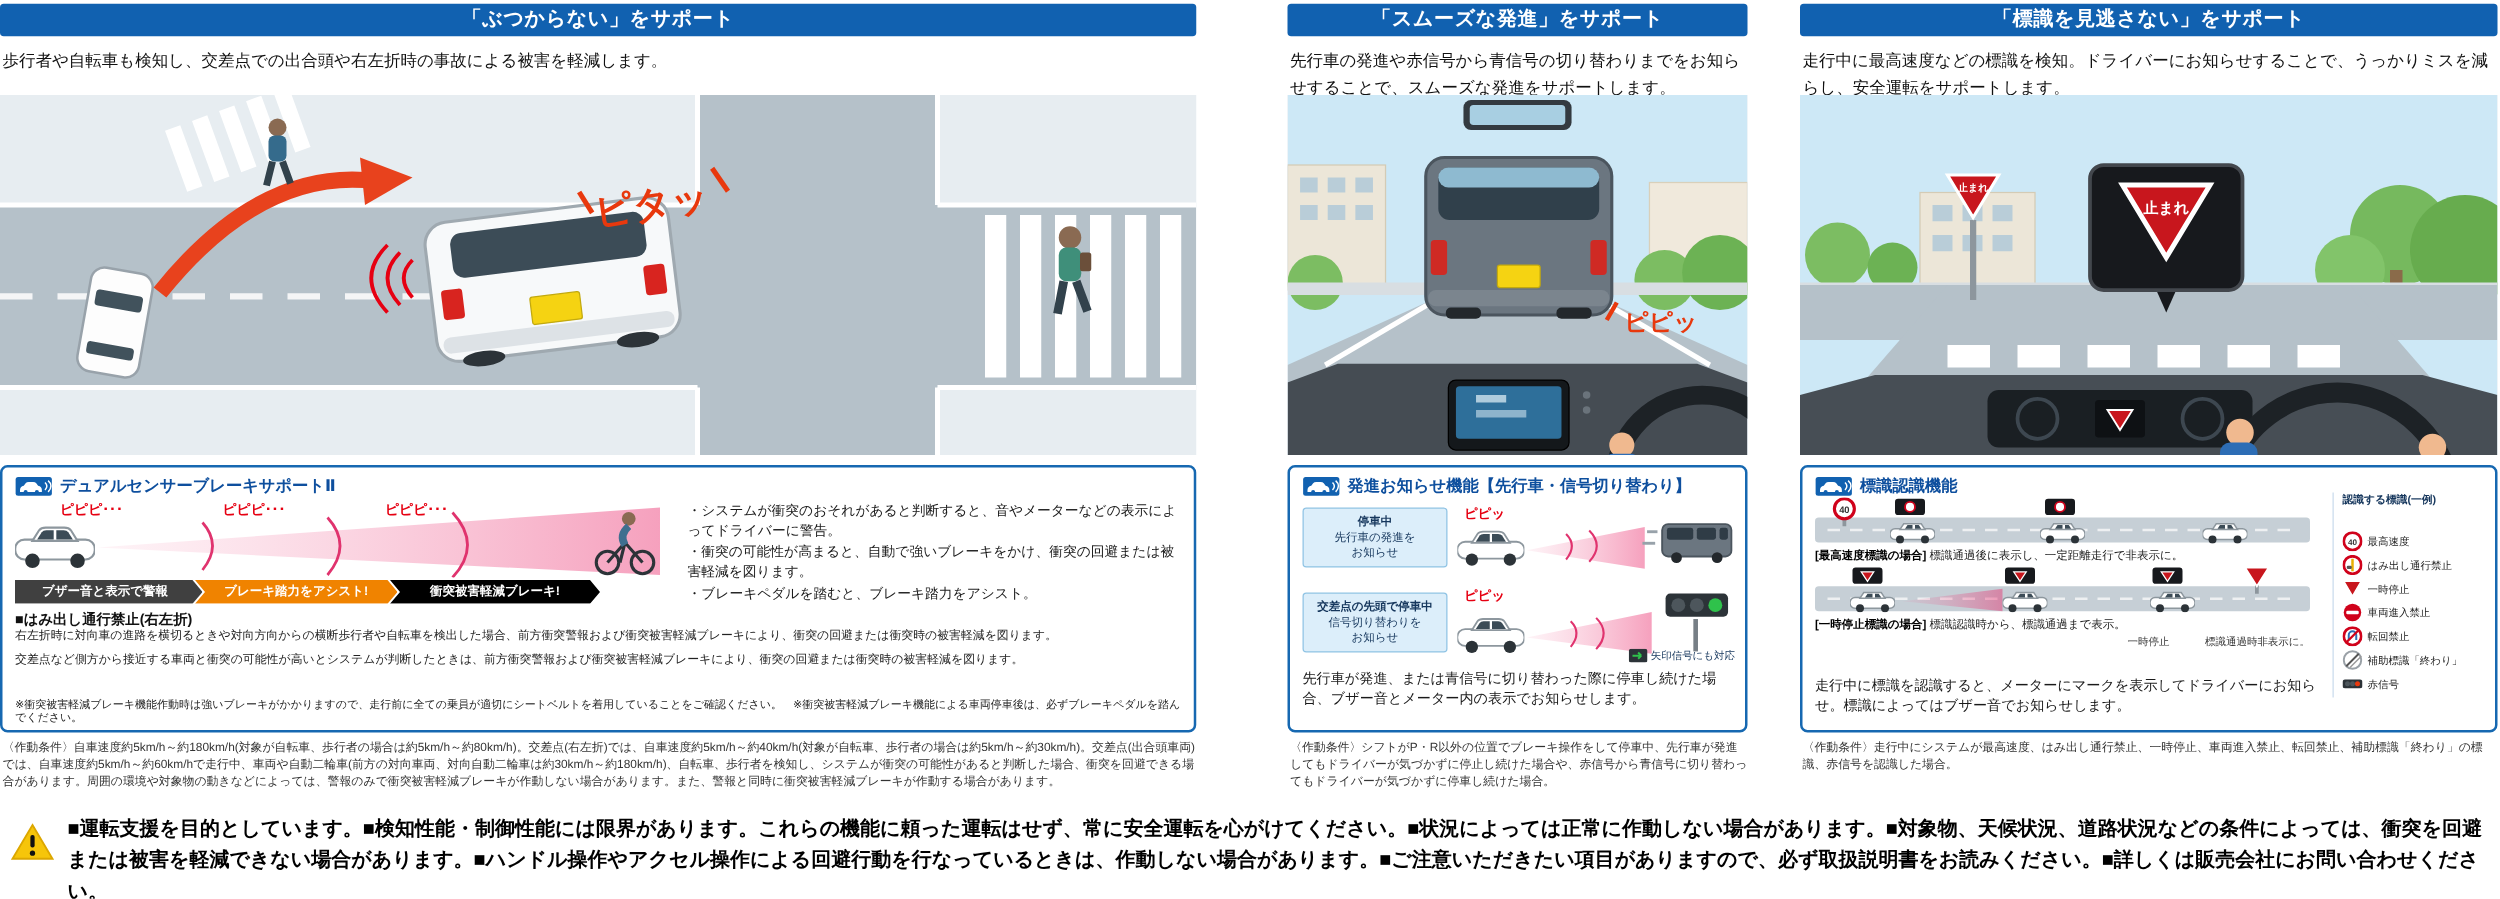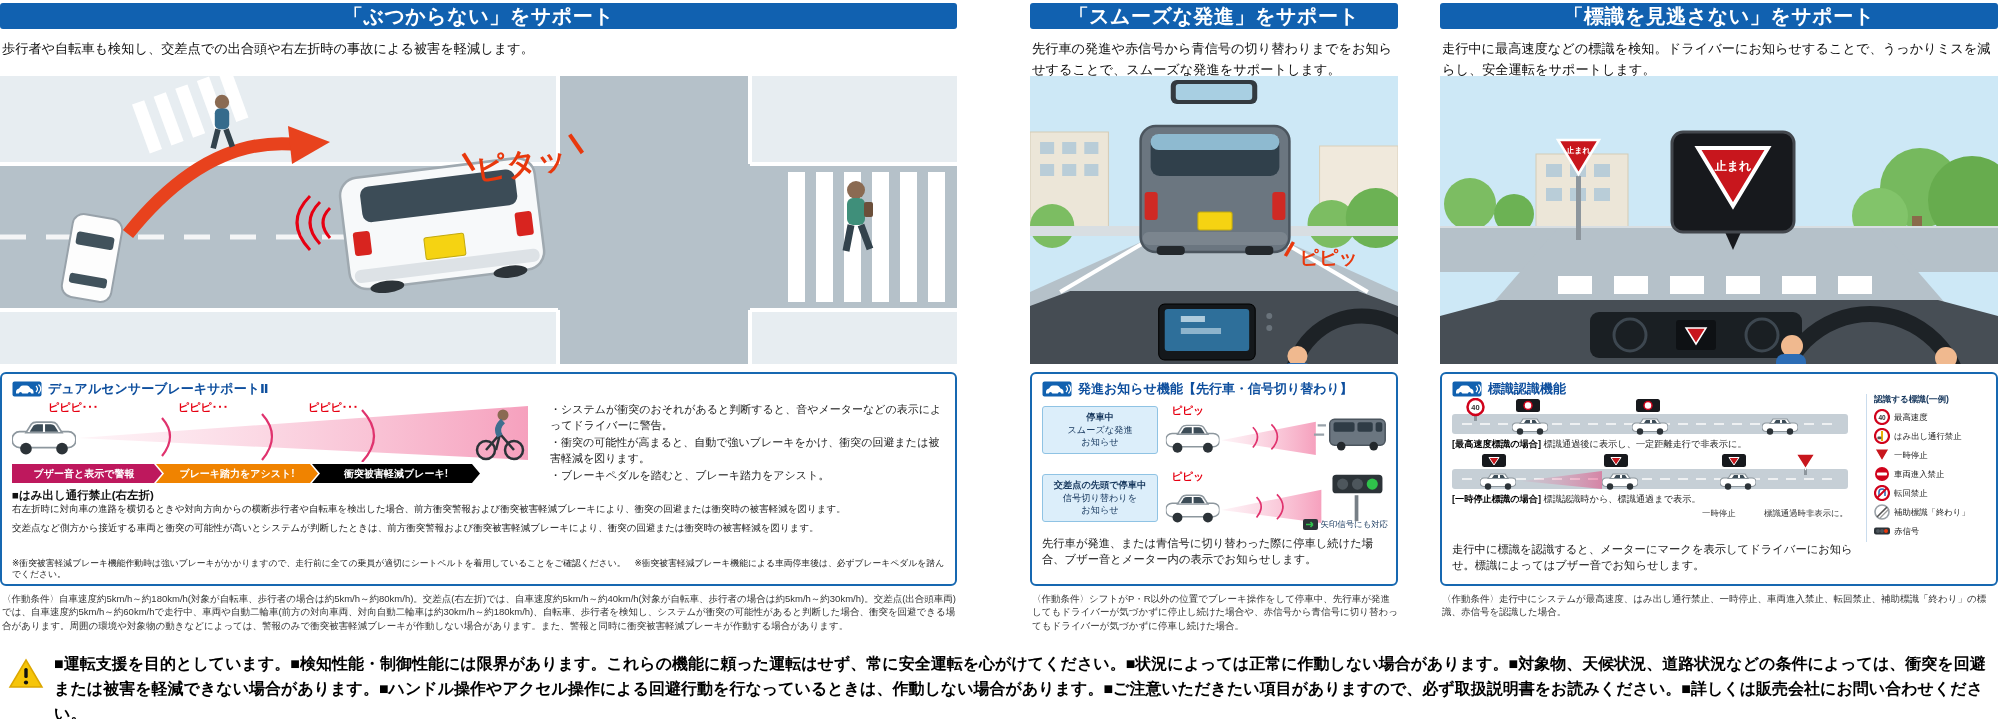--- a/index.html
+++ b/index.html
@@ -6,38 +6,38 @@
   html,body { width:2000px; height:719px; }
   body { font-family:"Liberation Sans","DejaVu Sans",sans-serif; background:#ffffff; position:relative; color:#1a1a1a; overflow:hidden; }
   svg text { font-family:"Liberation Sans","DejaVu Sans",sans-serif; }
 
   .col { position:absolute; top:0; height:648px; }
   #col1 { left:0; width:957px; }
   #col2 { left:1030px; width:368px; }
   #col3 { left:1440px; width:558px; }
 
   .hdr { position:absolute; top:3px; left:0; right:0; height:26px; background:#1161b0; border-radius:3px;
-         color:#fff; font-size:20px; font-weight:bold; text-align:center; line-height:26px; letter-spacing:.5px; }
+         color:#fff; font-size:16px; font-weight:bold; text-align:center; line-height:26px; letter-spacing:.5px; }
   .desc { position:absolute; top:38px; left:2px; right:4px; font-size:13.2px; line-height:1.6; color:#111; }
 
   .illus { position:absolute; top:76px; left:0; right:0; height:288px; overflow:hidden; background:#e7edf1; }
   .illus > svg { display:block; width:100%; height:100%; }
 
   .fbox { position:absolute; top:372px; left:0; right:0; height:214px; border:2px solid #1668b1; border-radius:6px;
           background:#fff; overflow:hidden; }
   .fb-title { position:absolute; top:6px; left:10px; display:flex; align-items:center; gap:6px;
               color:#0e4f9e; font-weight:bold; font-size:13px; }
   .fb-title svg { flex:0 0 auto; }
 
   
   #col1 .d1 { position:absolute; top:26px; left:10px; width:520px; height:84px; }
   #col1 .d1 .scene { position:absolute; left:0; top:0; width:520px; height:62px; }
   .stages { position:absolute; left:0; top:64px; display:flex; }
   .stage { height:19px; line-height:19px; font-size:10px; font-weight:bold; color:#fff; text-align:center; }
-  .s1 { width:150px; background:#be185d; clip-path:polygon(0 0,142px 0,150px 50%,142px 100%,0 100%); padding-right:6px; }
+  .s1 { width:150px; background:#404040; clip-path:polygon(0 0,142px 0,150px 50%,142px 100%,0 100%); padding-right:6px; }
   .s2 { width:162px; background:#f08300; margin-left:-6px; clip-path:polygon(0 0,154px 0,162px 50%,154px 100%,0 100%,8px 50%); }
   .s3 { width:168px; background:#000000; margin-left:-6px; clip-path:polygon(0 0,160px 0,168px 50%,160px 100%,0 100%,8px 50%); }
   #col1 .d1-bullets { position:absolute; top:28px; left:548px; right:8px; font-size:11px; line-height:1.45; }
   #col1 .d1-bullets p { margin-bottom:1px; }
   .sec { position:absolute; left:10px; right:8px; }
   .sec-h { font-size:11.5px; font-weight:bold; color:#111; }
   .sec-b { font-size:9.5px; line-height:1.35; color:#222; }
   #sec1 { top:114px; } #sec2 { top:148px; }
   #col1 .note { position:absolute; top:184px; left:10px; right:8px; font-size:8.8px; line-height:1.3; color:#222; }
 
@@ -54,21 +54,21 @@
 
   
   #col3 .sr-main { position:absolute; top:24px; left:10px; width:396px; }
   #col3 .sr-main svg.mini { display:block; width:396px; height:40px; }
   .sr-cap { font-size:9.2px; line-height:1.3; color:#222; margin:1px 0 2px; }
   .sr-cap b { color:#000; }
   .sr-sub { position:relative; height:11px; font-size:8.4px; color:#333; }
   .sr-sub .subl { position:absolute; left:250px; } .sr-sub .subr { position:absolute; right:0; }
   #col3 .fb-body { position:absolute; top:168px; left:10px; right:138px; font-size:11.3px; line-height:1.4; }
   .legend { position:absolute; top:20px; right:6px; width:124px; border-left:1px solid #cadced; padding-left:7px; }
-  .legend-title { font-size:8.6px; font-weight:bold; color:#15365c; margin-bottom:3px; }
+  .legend-title { font-size:8.6px; font-weight:bold; color:#15365c; margin-bottom:19px; }
   .legend-item { display:flex; align-items:center; gap:4px; margin-bottom:3px; }
   .legend-item .lab { font-size:8.4px; color:#222; }
   .licon { width:16px; height:16px; flex:0 0 auto; display:block; }
 
   .fine { position:absolute; top:592px; left:2px; right:0; font-size:9.5px; line-height:1.42; color:#333; }
 
   .footer { position:absolute; left:8px; right:8px; top:652px; display:flex; gap:10px; align-items:flex-start; }
   .footer-text { font-size:16px; font-weight:bold; line-height:1.55; color:#000; }
   .warn-tri { flex:0 0 auto; margin-top:6px; }
 </style>
@@ -302,21 +302,21 @@
         <circle cx="8.5" cy="12.5" r="1.6" fill="#1161b0"></circle>
           <circle cx="17.5" cy="12.5" r="1.6" fill="#1161b0"></circle>
         <path d="M24 5 q3 3 0 6 M26.5 3.5 q4.5 4 0 9" stroke="#fff" fill="none" stroke-width="1.2"></path>
       </svg>
       <span>発進お知らせ機能【先行車・信号切り替わり】</span>
     </div>
 
     <div class="nrow" id="nrow1">
       <div class="row-label">
         <div class="l1">停車中</div>
-        <div>スムーズな発進</div>
+        <div>先行車の発進を</div>
         <div>お知らせ</div>
       </div>
       <div class="row-diagram">
         <svg viewBox="0 0 242 58">
           <text x="8" y="12" font-size="11.5" font-weight="bold" fill="#e60012">ピピッ</text>
           <polygon points="62,40 164,20 164,56" fill="url(#pinkw)"></polygon>
           <path d="M96,26 q10,10 0,22 M116,23 q13,13 0,27" stroke="#e0336e" stroke-width="1.8" fill="none"></path>
           <use href="#sym-car" x="2" y="22" width="58" height="32"></use>
           <g transform="translate(178,16)">
             <line x1="-12" y1="8" x2="-3" y2="8" stroke="#98a2aa" stroke-width="2.5"></line>

